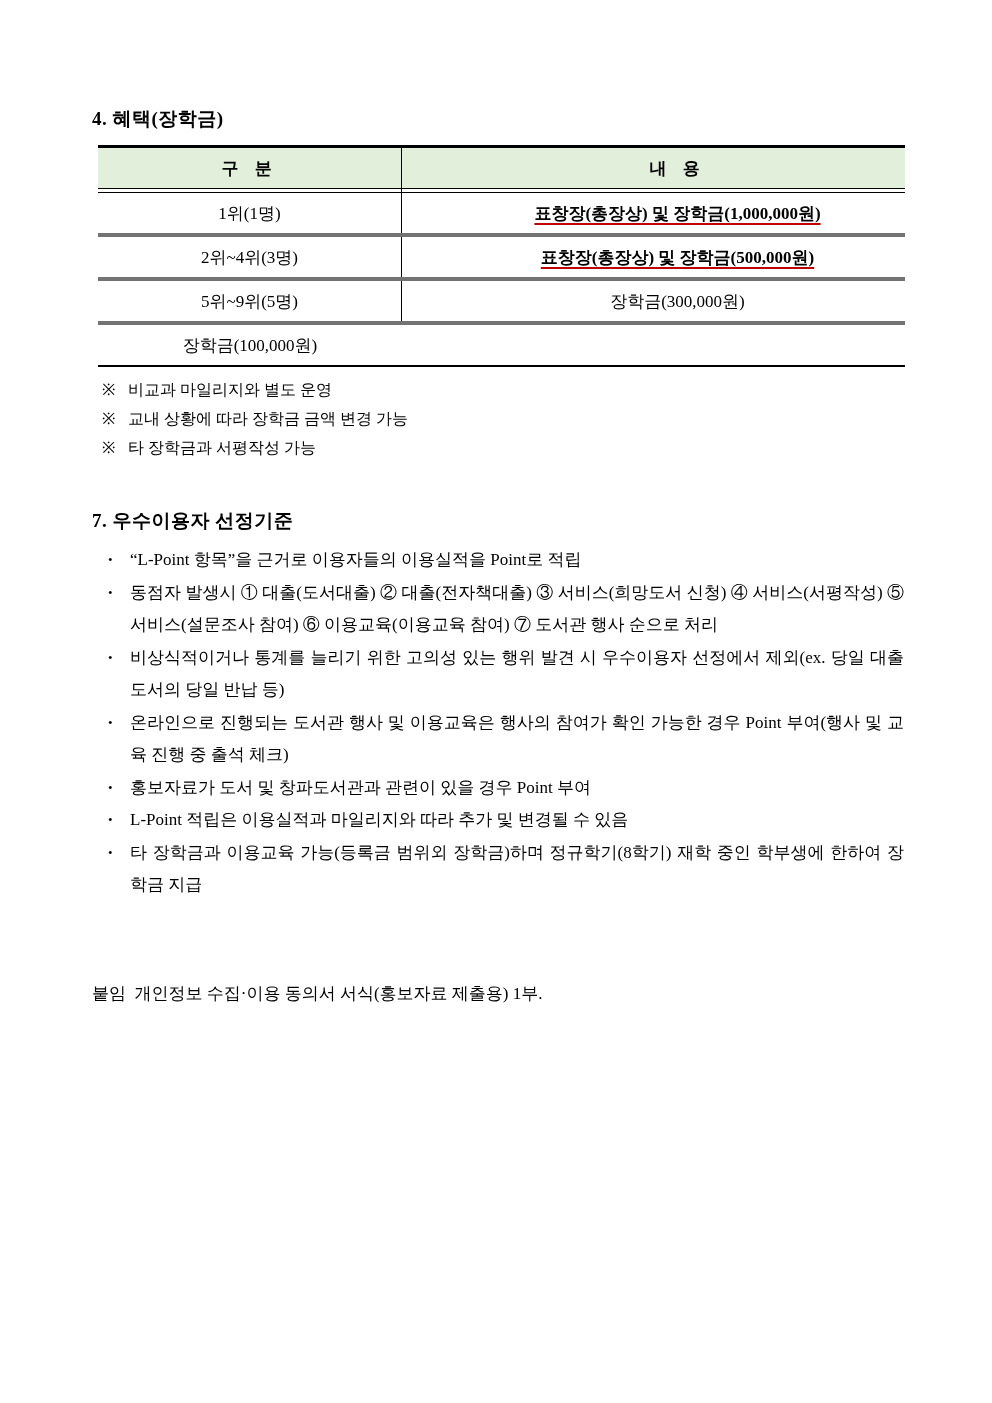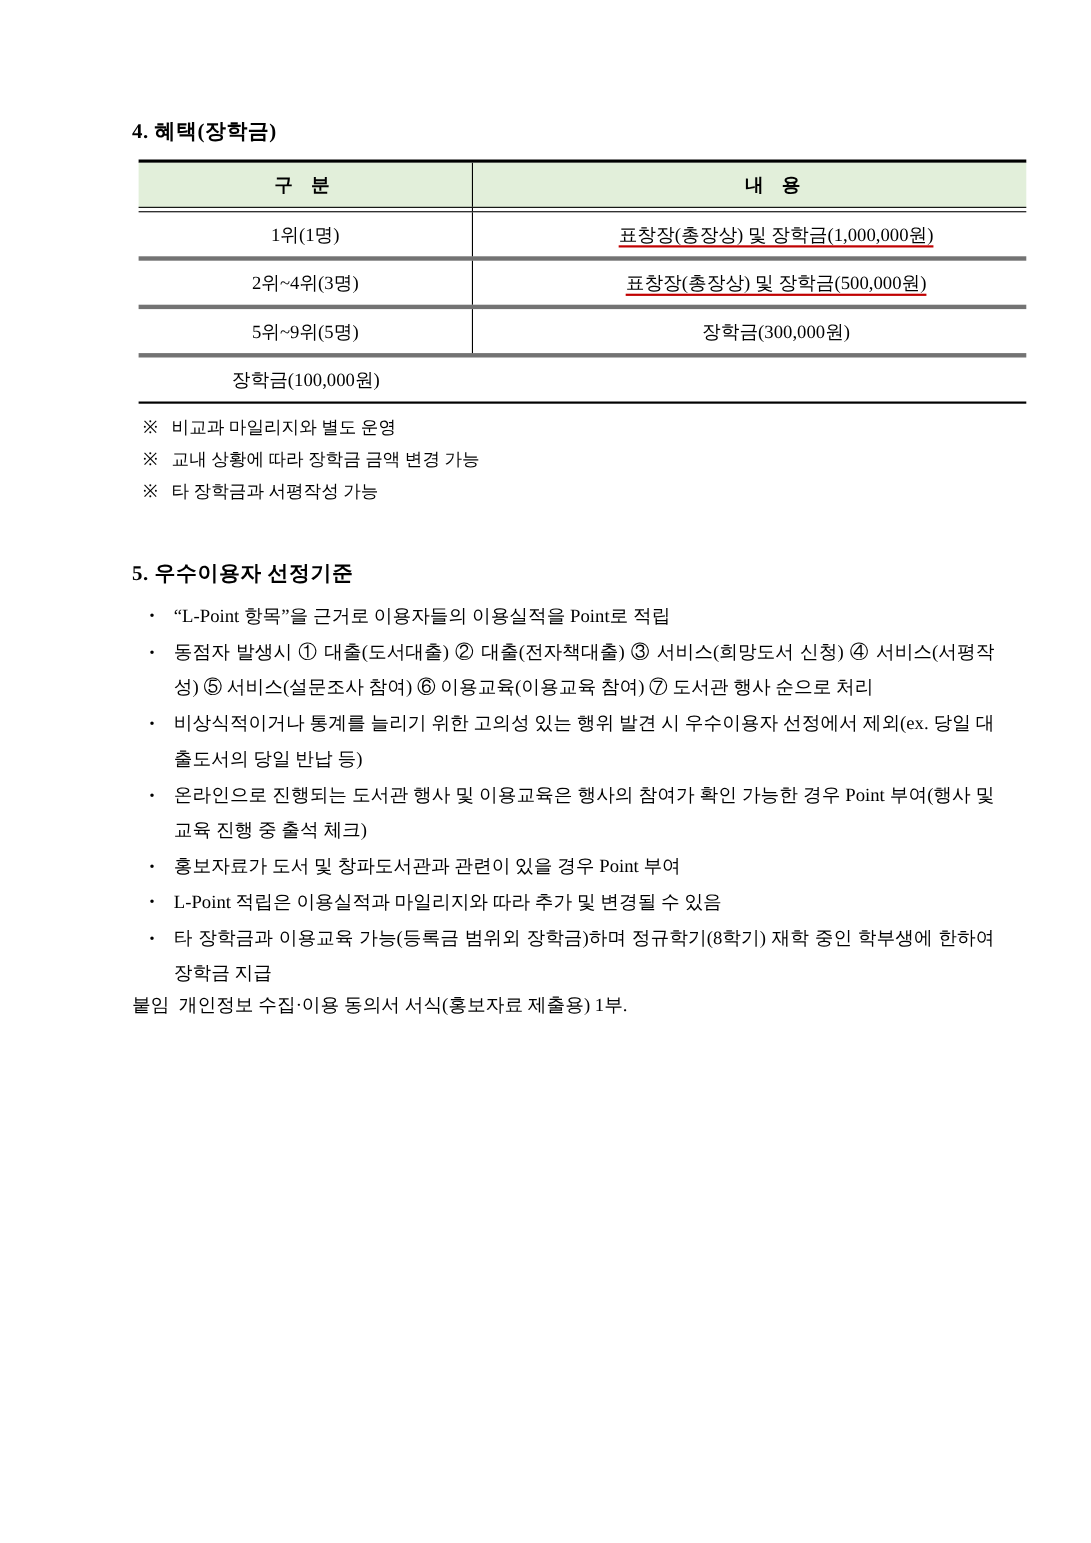--- a/index.html
+++ b/index.html
@@ -7,21 +7,21 @@
   .page {
     width: 992px;
     height: 1403px;
     background: #ffffff;
     position: relative;
     font-family: "Liberation Serif", "DejaVu Serif", serif;
     color: #000000;
     overflow: hidden;
   }
   .content {
-    padding: 106px 88px 0 120px;
+    padding: 106px 88px 0 92px;
   }
   .sec-title {
     font-size: 19px;
     font-weight: bold;
     letter-spacing: 0.5px;
     margin-bottom: 13px;
   }
   
   .tbl {
     width: 807px;
@@ -48,21 +48,21 @@
   .dblgap {
     display: grid;
     grid-template-columns: 304px 1fr;
     height: 4px;
     border-bottom: 1px solid #000000;
   }
   .dblgap .c1 { border-right: 1px solid #000000; }
   .trow.body { border-bottom: 4px solid #737373; }
   .trow.body:last-child { border-bottom: none; }
   .emph {
-    font-weight: normal;
+    font-weight: bold;
     text-decoration: underline;
     text-decoration-color: #c00000;
     text-decoration-thickness: 1.5px;
     text-underline-offset: 4px;
   }
   
   .notes {
     margin: 8px 0 0 10px;
     font-size: 16px;
     line-height: 29px;
@@ -86,20 +86,21 @@
     flex: 1;
     text-align: justify;
   }
   .redline {
     text-decoration-color: #c00000;
     text-decoration-thickness: 1.2px;
     text-underline-offset: 4px;
   }
   
   .attachment {
+    margin-top: 80px;
     font-size: 17px;
     white-space: pre-wrap;
   }
 </style>
 </head>
 <body>
 
 <div class="page">
   <div class="content">
 
@@ -143,21 +144,21 @@
       <div class="note-line">
         <span class="note-marker">※</span>
         <span>교내 상황에 따라 장학금 금액 변경 가능</span>
       </div>
       <div class="note-line">
         <span class="note-marker">※</span>
         <span>타 장학금과 서평작성 가능</span>
       </div>
     </div>
 
-    <h2 class="sec-title sec5-title">5. 우수이용자 선정기준</h2>
+    <h2 class="sec-title sec5-title">7. 우수이용자 선정기준</h2>
 
     <div class="bullets">
       <div class="bullet">
         <span class="bmark">•</span>
         <div class="btext">“L-Point 항목”을 근거로 이용자들의 이용실적을 Point로 적립</div>
       </div>
       <div class="bullet">
         <span class="bmark">•</span>
         <div class="btext">동점자 발생시 ① 대출(도서대출) ② 대출(전자책대출) ③ 서비스(희망도서 신청) ④ 서비스(서평작성) ⑤ 서비스(설문조사 참여) ⑥ 이용교육(이용교육 참여) ⑦ 도서관 행사 순으로 처리</div>
       </div>

